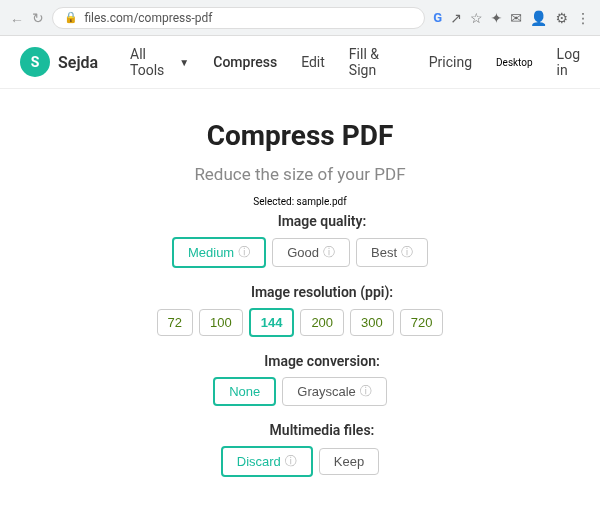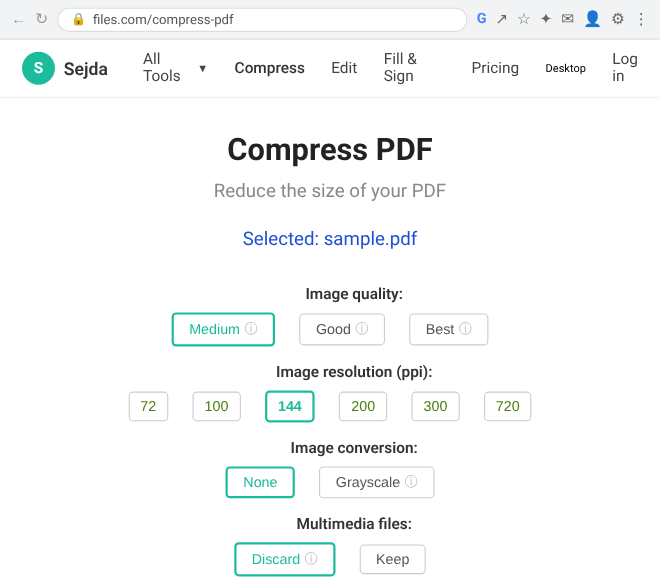--- a/index.html
+++ b/index.html
@@ -102,26 +102,26 @@
     }
     .page-title {
       font-size: 28px;
       font-weight: 700;
       color: #222;
       margin-bottom: 12px;
     }
     .page-subtitle {
       font-size: 17px;
       color: #888;
-      margin-bottom: 24px;
+      margin-bottom: 12px;
     }
     .selected-file {
-      font-size: 17px;
-      color: #1d4ed8;
-      margin-bottom: 32px;
+      font-size: 10px;
+      color: #000000;
+      margin-bottom: 6px;
     }
 
     
     .options-container {
       width: 100%;
       max-width: 420px;
     }
 
     .option-group {
       margin-bottom: 16px;
@@ -131,21 +131,21 @@
     }
     .option-label {
       font-size: 14px;
       font-weight: 600;
       color: #333;
       margin-bottom: 8px;
       padding-left: 44px;
     }
     .option-buttons {
       display: flex;
-      gap: 22px;
+      gap: 6px;
       align-items: center;
     }
     .option-btn {
       border: 1px solid #ccc;
       border-radius: 4px;
       padding: 5px 14px;
       font-size: 13px;
       color: #555;
       background: #fff;
       cursor: pointer;

